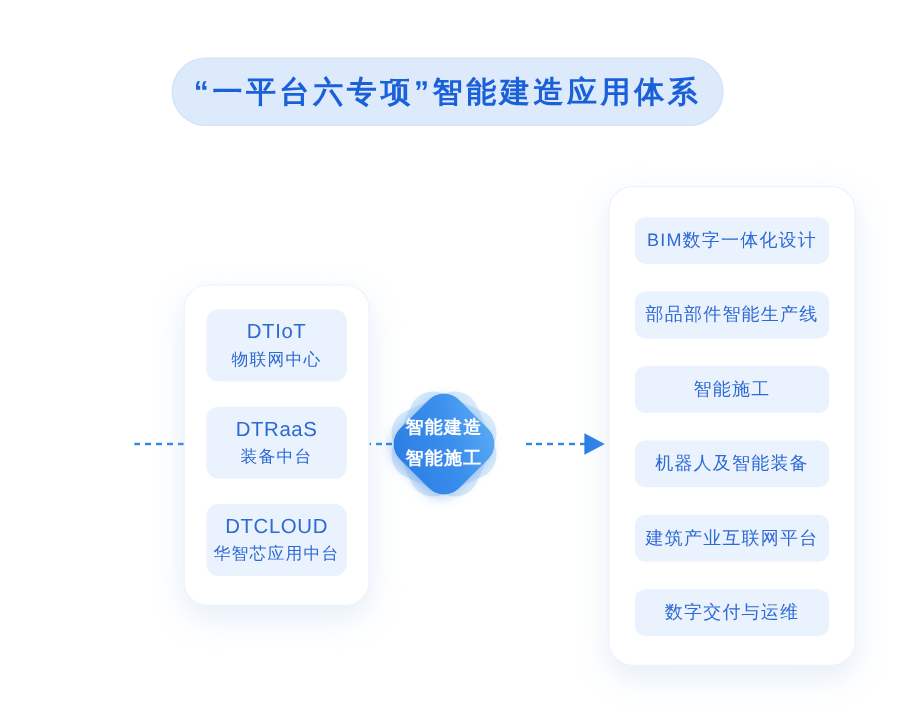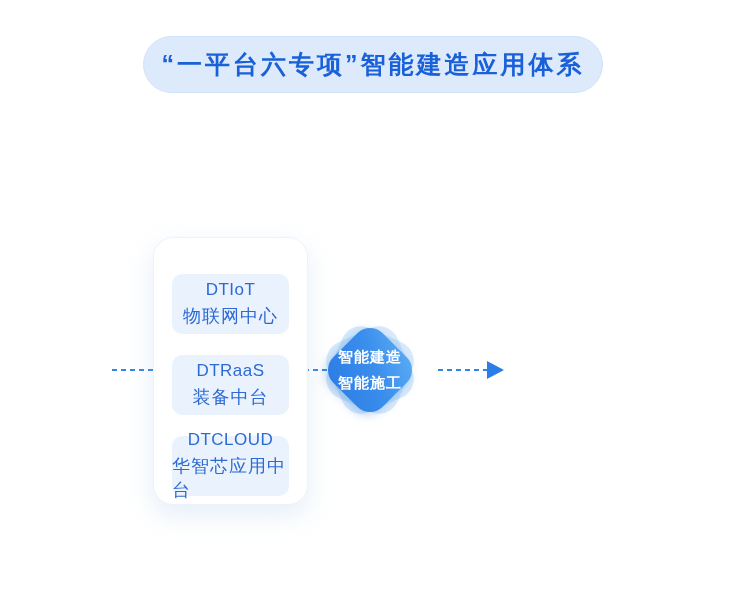--- a/index.html
+++ b/index.html
@@ -2,21 +2,21 @@
 <html><head>
 <meta charset="utf-8">
 <style>
   * { margin:0; padding:0; box-sizing:border-box; }
   html,body { width:750px; height:595px; background:#ffffff; overflow:hidden;
               font-family:"Liberation Sans", sans-serif; }
   .stage { position:relative; width:750px; height:595px; background:#ffffff; }
 
   
   .title-pill {
-    position:absolute; left:143px; top:36px; width:460px; height:57px;
+    position:absolute; left:143px; top:48px; width:460px; height:57px;
     background:#ddeafb; border:1px solid #d0e3f9; border-radius:29px;
     display:flex; align-items:center; justify-content:center;
     color:#1a60d8; font-size:25px; font-weight:bold; letter-spacing:3px;
     white-space:nowrap;
   }
 
   
   .node { position:absolute; width:100px; height:100px; z-index:3; }
   .node .glow1, .node .glow2 {
     position:absolute; inset:12px; border-radius:20px;
@@ -56,31 +56,31 @@
   }
 
   
   .card {
     position:absolute; background:#ffffff; z-index:2;
     border:1px solid #ecf3fc; border-radius:20px;
     box-shadow:0 10px 26px rgba(168,198,233,0.30);
     display:flex; flex-direction:column;
   }
   #middle-card { left:153px; top:237px; width:155px; height:268px;
-                 padding:36px 18px; gap:21px; }
+                 padding:20px 18px; gap:21px; }
   #right-card  { left:507px; top:155px; width:206px; height:400px;
                  padding:25px 21px; gap:23px; }
 
   .mini-box {
     flex:none; height:60px; border-radius:10px; background:#e9f2fd;
     display:flex; flex-direction:column; align-items:center; justify-content:center;
     color:#2d6ad3;
   }
   .mini-box .l1 { font-size:17px; letter-spacing:0.5px; }
-  .mini-box .l2 { font-size:18px; margin-top:4px; letter-spacing:1px; }
+  .mini-box .l2 { font-size:14px; margin-top:4px; letter-spacing:1px; }
 
   .chip {
     flex:none; height:39px; border-radius:9px; background:#e9f2fd;
     display:flex; align-items:center; justify-content:center;
     color:#2d6ad3; font-size:15px; letter-spacing:1px; white-space:nowrap;
   }
 </style>
 </head>
 <body>
 
@@ -114,14 +114,34 @@
   <div class="node" id="node-mid">
     <div class="glow1"></div>
     <div class="glow2"></div>
     <div class="shape"></div>
     <div class="label">
       <span>智能建造</span>
       <span>智能施工</span>
     </div>
   </div>
 
+  <div class="card" id="right-card">
+    <div class="chip">
+      <span>BIM数字一体化设计</span>
+    </div>
+    <div class="chip">
+      <span>部品部件智能生产线</span>
+    </div>
+    <div class="chip">
+      <span>智能施工</span>
+    </div>
+    <div class="chip">
+      <span>机器人及智能装备</span>
+    </div>
+    <div class="chip">
+      <span>建筑产业互联网平台</span>
+    </div>
+    <div class="chip">
+      <span>数字交付与运维</span>
+    </div>
+  </div>
 
 </div>
 
 </body></html>

